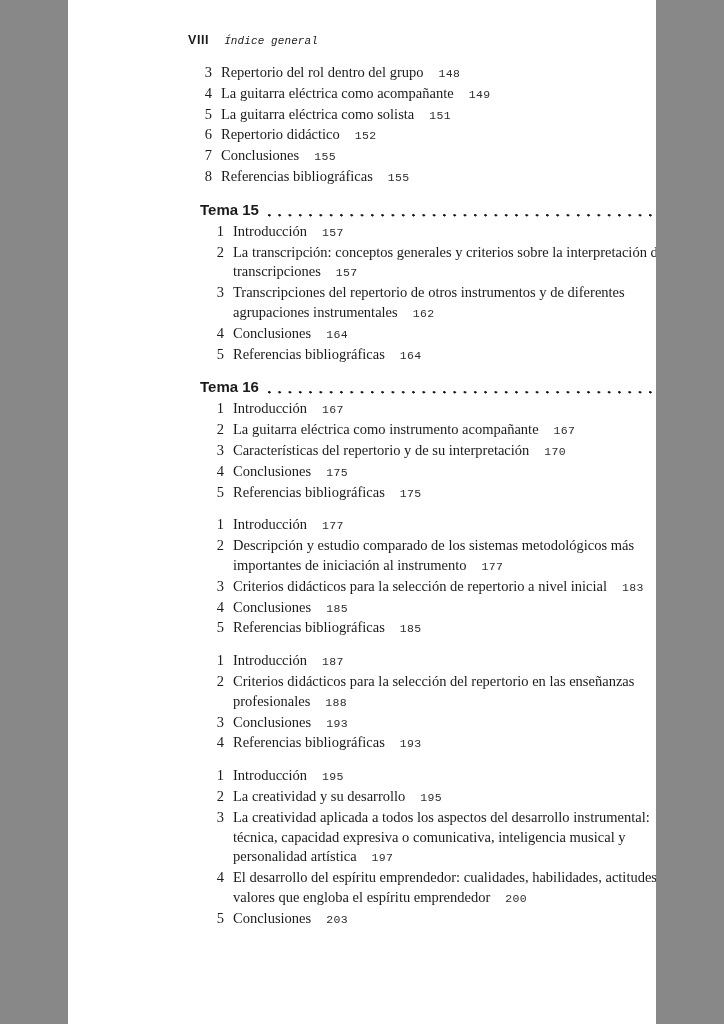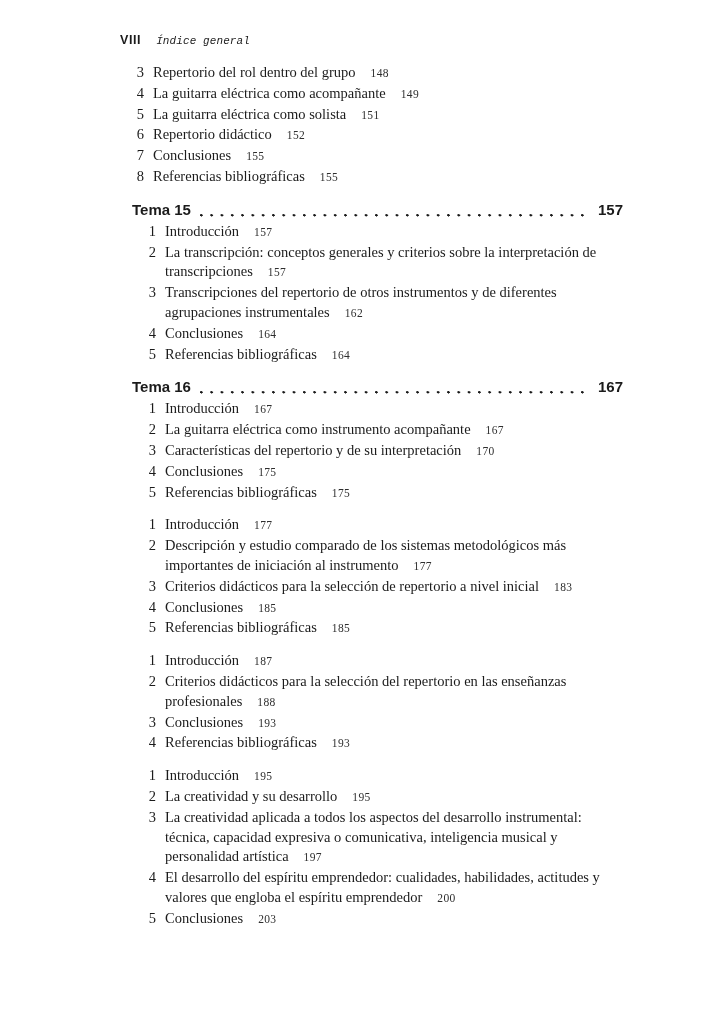--- a/index.html
+++ b/index.html
@@ -1,19 +1,19 @@
 <!DOCTYPE html>
 <html><head>
 <meta charset="utf-8">
 <style>
   html, body { margin: 0; padding: 0; }
   body { background: #888; }
   .page {
     position: relative;
-    width: 724px;
+    width: 588px;
     height: 1024px;
     margin: 0 auto;
     background: #ffffff;
     color: #1b1b1b;
     font-family: "Liberation Serif", serif;
     overflow: hidden;
   }
   .running-head {
     position: absolute;
     top: 33px;
@@ -73,21 +73,21 @@
   .item {
     display: grid;
     grid-template-columns: 24px 1fr;
     column-gap: 9px;
     font-size: 14.5px;
     line-height: 19.8px;
   }
   .item-num { text-align: right; }
   .item-label { max-width: 482px; }
   .item-page {
-    font-family: Liberation Serif, serif;
+    font-family: Liberation Mono, monospace;
     font-size: 11.5px;
     letter-spacing: 0.35px;
     color: #2e2e2e;
     margin-left: 15px;
     white-space: nowrap;
   }
 </style>
 </head>
 <body>
 

